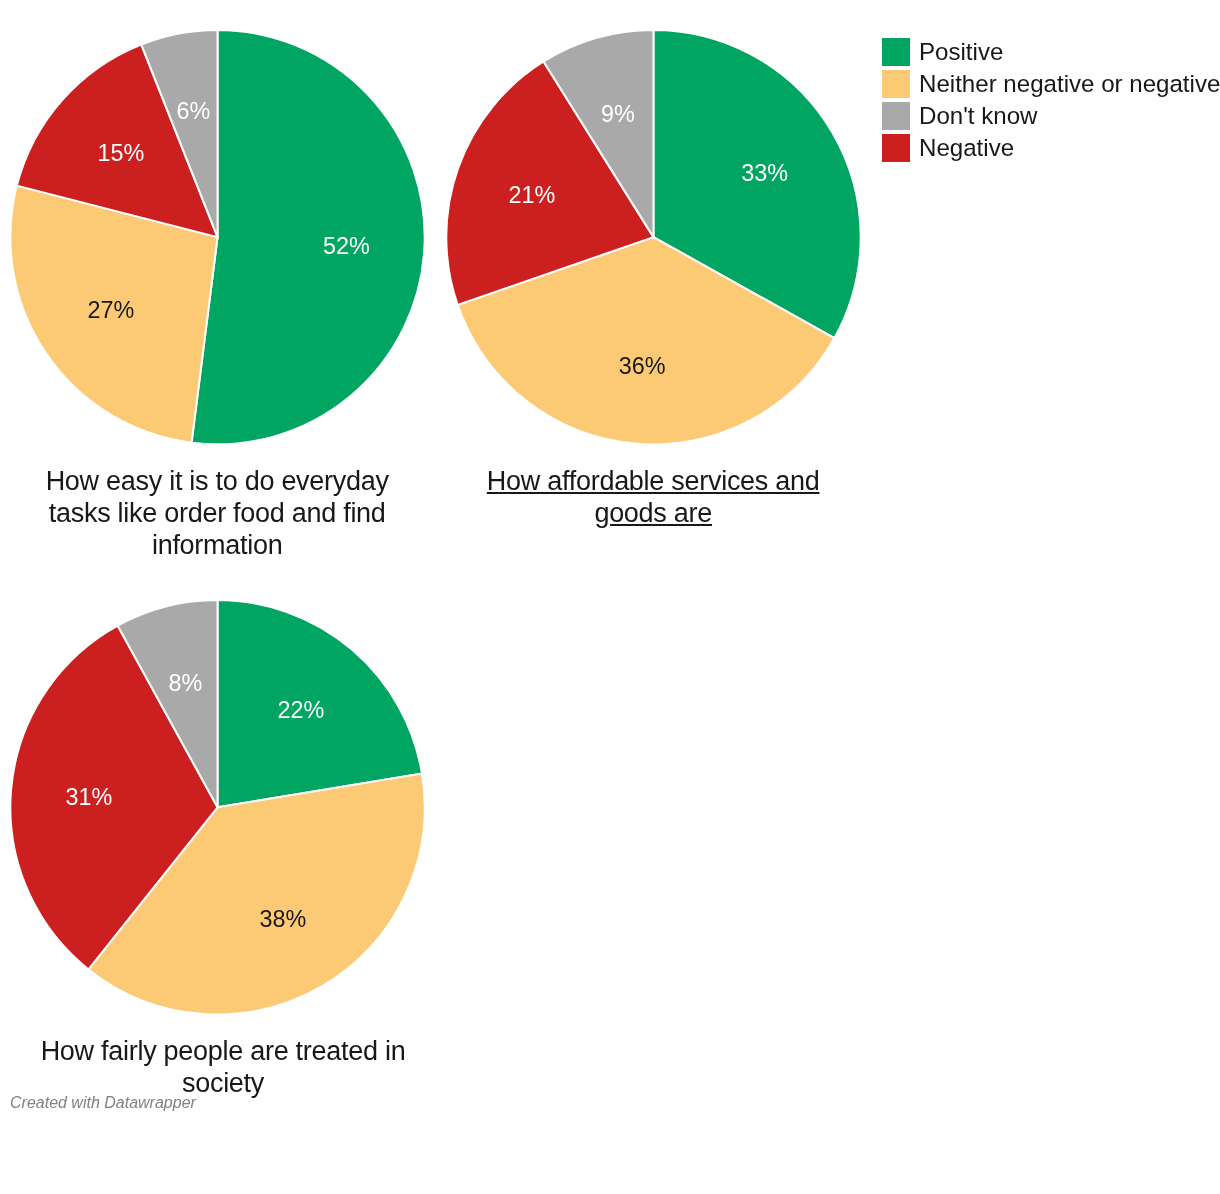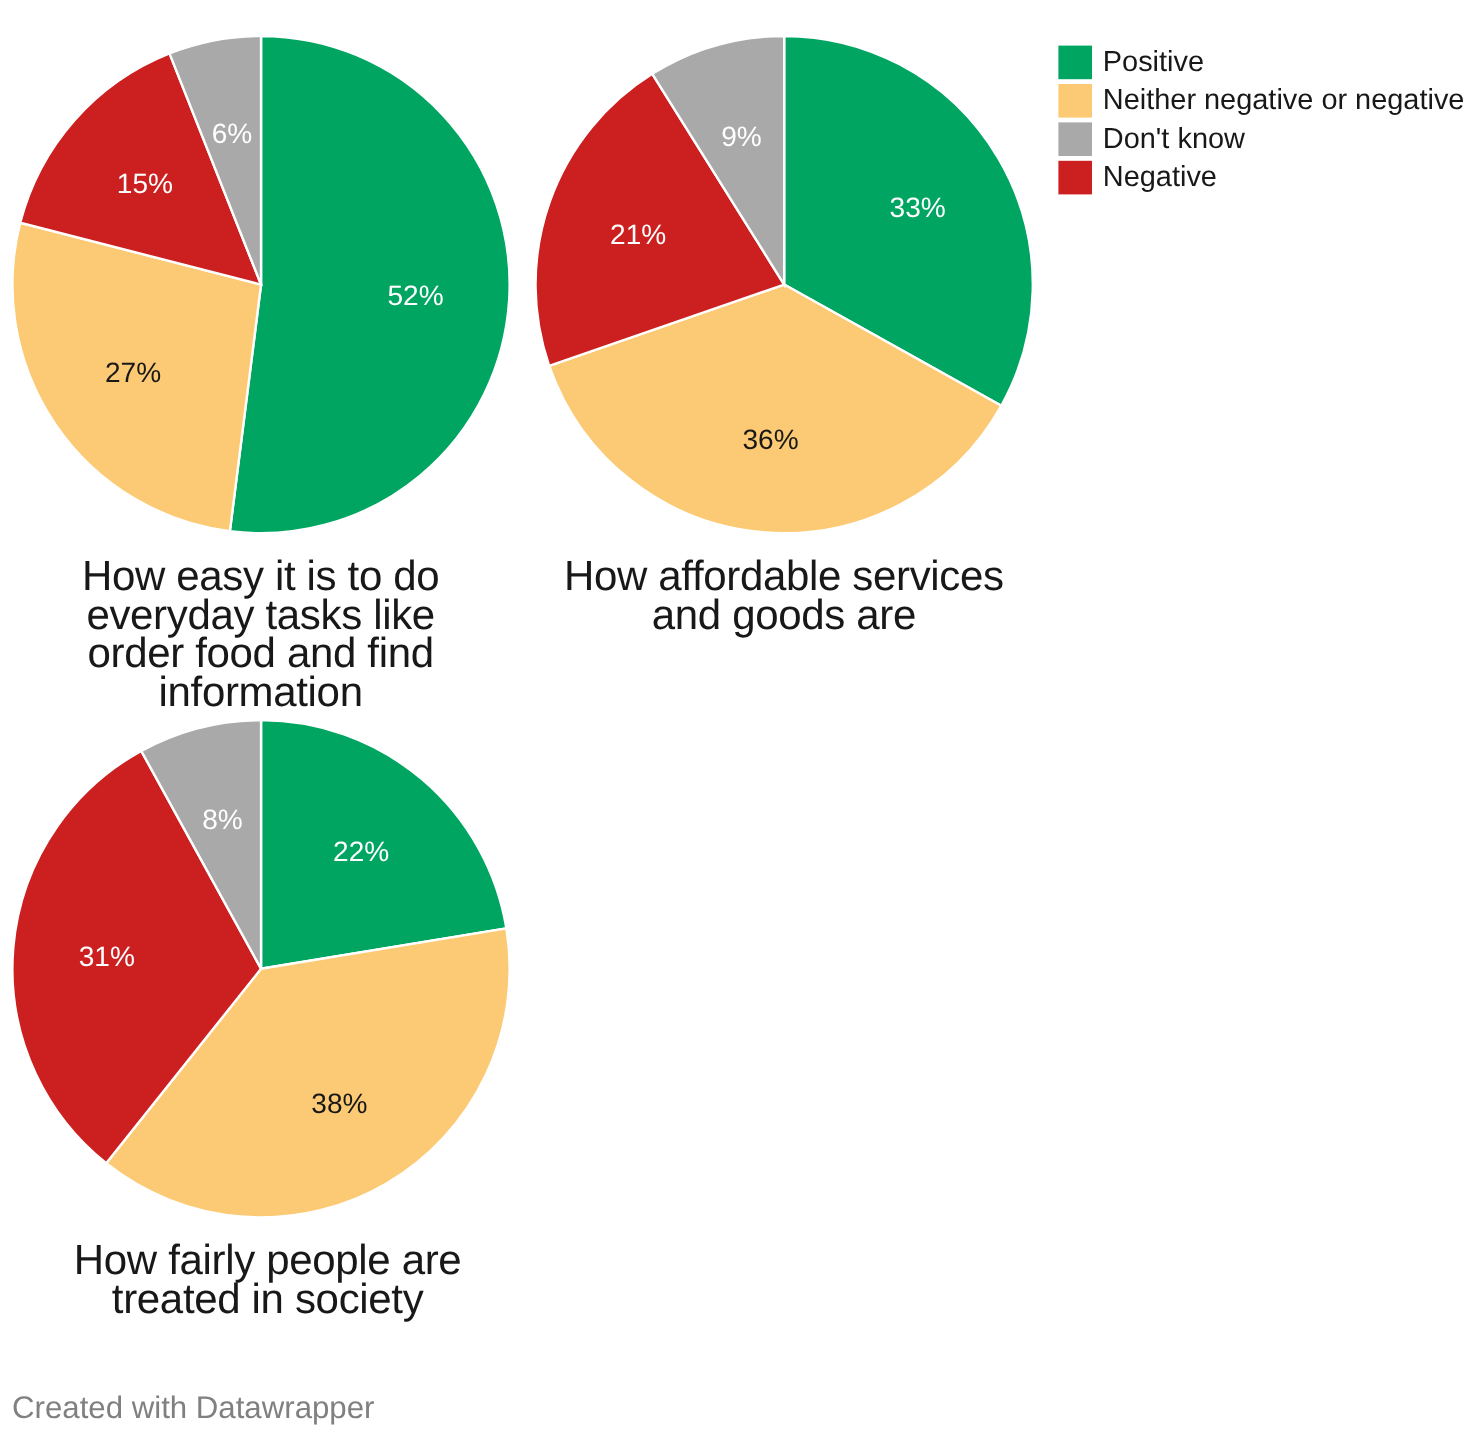--- a/index.html
+++ b/index.html
@@ -9,32 +9,32 @@
 
   .pie-block{position:absolute;width:422.4px;}
   #pie-block-1{left:6px;top:25px;}
   #pie-block-2{left:442px;top:25px;}
   #pie-block-3{left:6px;top:595px;}
 
   .pie-canvas{display:block;margin:0;}
   .slice-label{font-size:23.4px;text-anchor:middle;}
 
   .pie-title{width:372px;margin:0 auto;text-align:center;
-             font-size:35px;line-height:32px;color:#181818;letter-spacing:-0.28px;}
+             font-size:27px;line-height:32px;color:#181818;letter-spacing:-0.28px;}
   #pie-block-1 .pie-title{padding-top:17.2px;}
-  #pie-block-2 .pie-title{padding-top:17.2px;}
+  #pie-block-2 .pie-title{padding-top:17.2px;text-decoration:underline;}
   #pie-block-3 .pie-title{padding-top:17.4px;margin-left:31px;}
 
   .legend{position:absolute;left:882px;top:38px;}
   .legend-row{display:flex;align-items:flex-start;height:32px;}
   .legend-swatch{width:28px;height:28px;flex:0 0 28px;}
   .legend-label{font-size:24.1px;color:#181818;margin-left:9px;
                 white-space:nowrap;line-height:28px;}
 
-  .footer{position:absolute;left:10px;top:1158px;font-size:26px;color:#808080;}
+  .footer{position:absolute;left:10px;top:1094px;font-size:16px;color:#808080;font-style:italic;}
 </style>
 </head>
 <body>
 
 <div class="stage">
 
   <div class="pie-block" id="pie-block-1">
     <svg class="pie-canvas" width="422.4" height="422.4" viewBox="0 0 422.4 422.4">
         <path d="M 211.54 212.14 L 211.54 4.94 A 207.2 207.2 0 1 1 185.57 417.71 Z" fill="#00a562" stroke="#ffffff" stroke-width="2"></path>
         <path d="M 211.54 212.14 L 185.57 417.71 A 207.2 207.2 0 0 1 10.85 160.61 Z" fill="#fcca74" stroke="#ffffff" stroke-width="2"></path>

